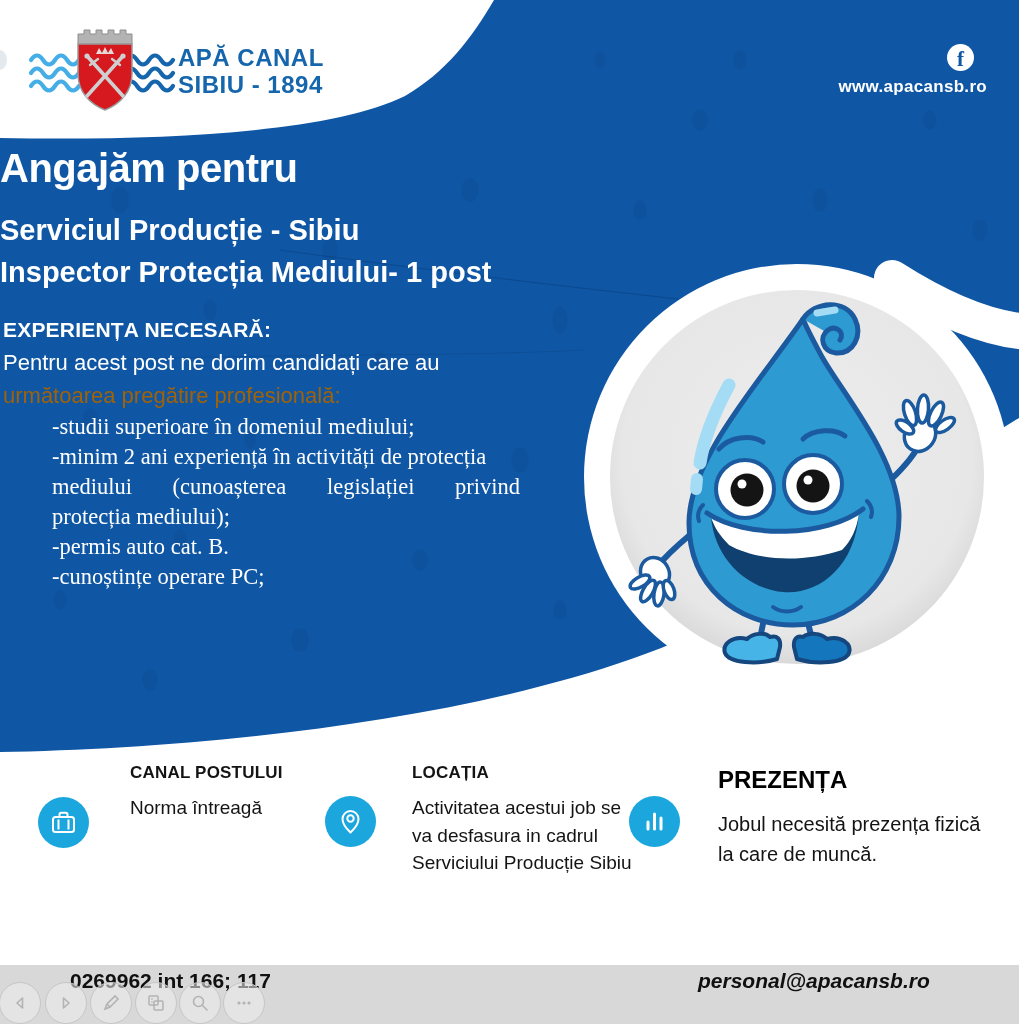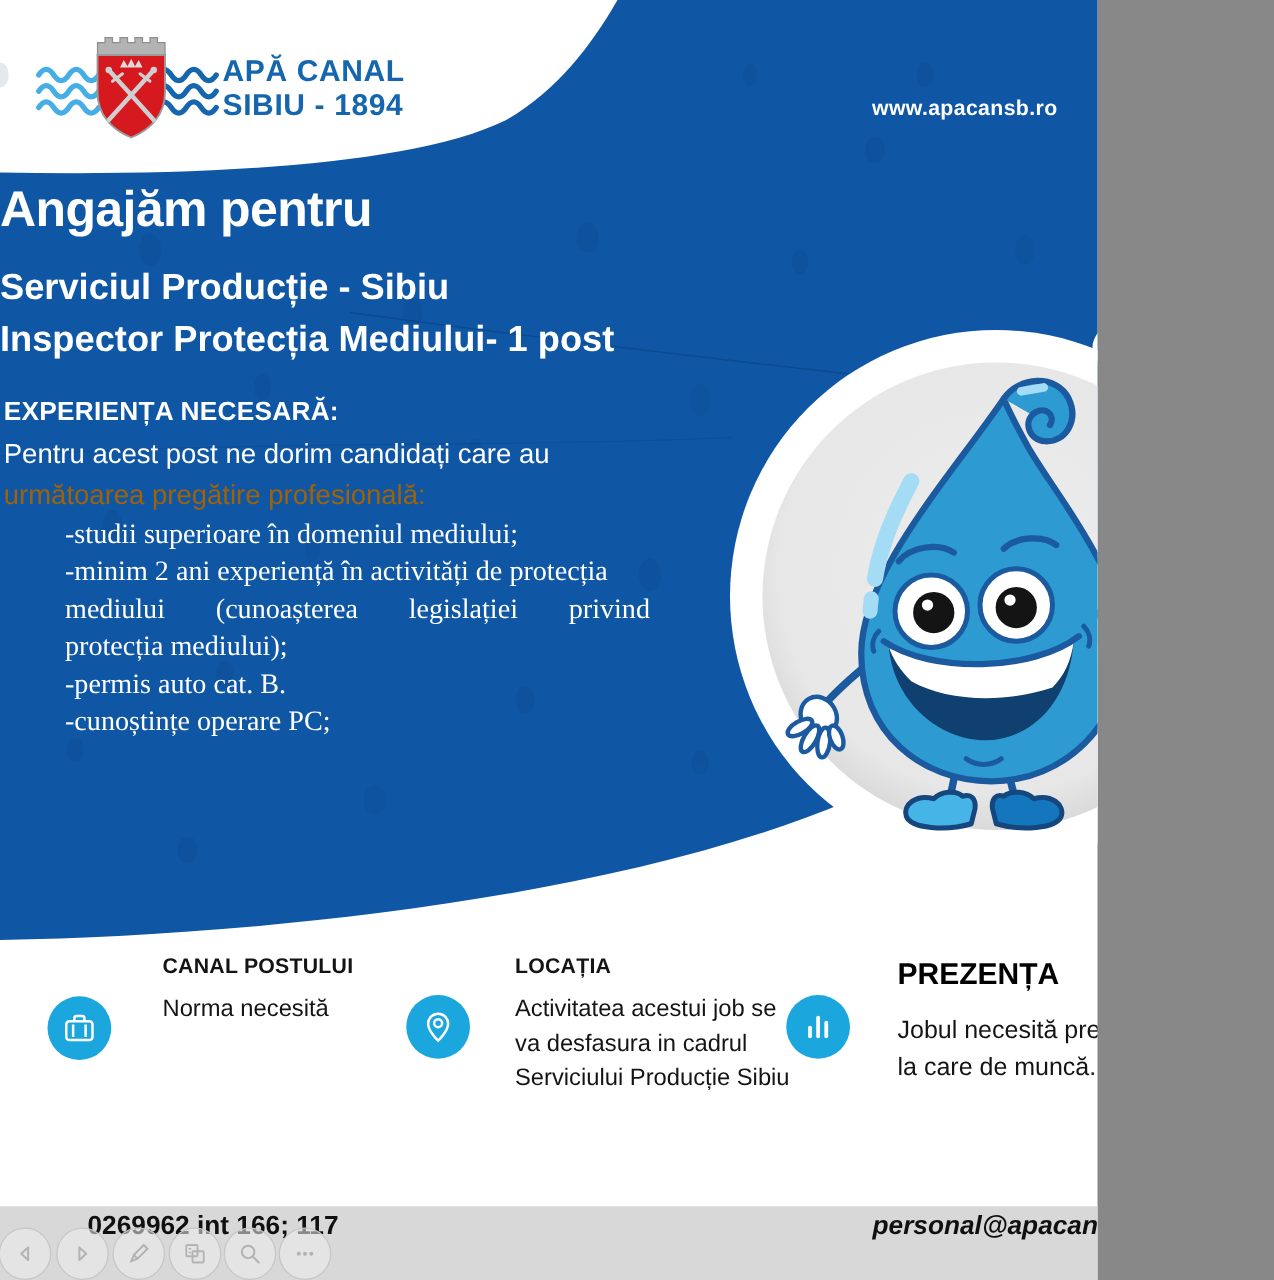--- a/index.html
+++ b/index.html
@@ -1,17 +1,17 @@
 <!DOCTYPE html>
 <html><head>
 <meta charset="utf-8">
 <style>
   html,body{margin:0;padding:0;background:#888;}
   #poster{
-    position:relative;width:878px;height:1024px;overflow:hidden;
+    position:relative;width:1019px;height:1024px;overflow:hidden;
     background:#ffffff;font-family:"Liberation Sans",sans-serif;
     -webkit-font-smoothing:antialiased;
   }
   #poster *{box-sizing:border-box;}
   .abs{position:absolute;}
   svg{display:block;}
 
   
   .logo-text{left:178px;top:44px;color:#1566ad;font-weight:bold;
     font-size:24px;line-height:27px;letter-spacing:.5px;}
@@ -223,21 +223,21 @@
   </div>
 
   <div class="abs det-circle" style="left:38px;top:797px">
     <svg width="27" height="27" viewBox="0 0 27 27" fill="none" stroke="#ffffff" stroke-width="2">
       <rect x="3" y="8" width="21" height="15" rx="2.5"></rect>
       <path d="M9.5,8 V5.5 A1.8,1.8 0 0 1 11.3,3.7 H15.7 A1.8,1.8 0 0 1 17.5,5.5 V8"></path>
       <path d="M8.5,10.5 V20.5 M18.5,10.5 V20.5"></path>
     </svg>
   </div>
   <div class="abs det-h" style="left:130px;top:763px">CANAL POSTULUI</div>
-  <div class="abs det-v" style="left:130px;top:797px">Norma necesită</div>
+  <div class="abs det-v" style="left:130px;top:797px">Norma întreagă</div>
 
   <div class="abs det-circle" style="left:325px;top:796px">
     <svg width="27" height="27" viewBox="0 0 27 27" fill="none" stroke="#ffffff" stroke-width="2">
       <path d="M13.5,3 A8,8 0 0 1 21.5,11 C21.5,17 13.5,24.5 13.5,24.5 C13.5,24.5 5.5,17 5.5,11 A8,8 0 0 1 13.5,3 Z"></path>
       <circle cx="13.5" cy="10.5" r="3.2"></circle>
     </svg>
   </div>
   <div class="abs det-h" style="left:412px;top:763px">LOCAȚIA</div>
   <div class="abs det-body" style="left:412px;top:794px;width:228px">Activitatea acestui job se va desfasura in cadrul Serviciului Producție Sibiu</div>
 

